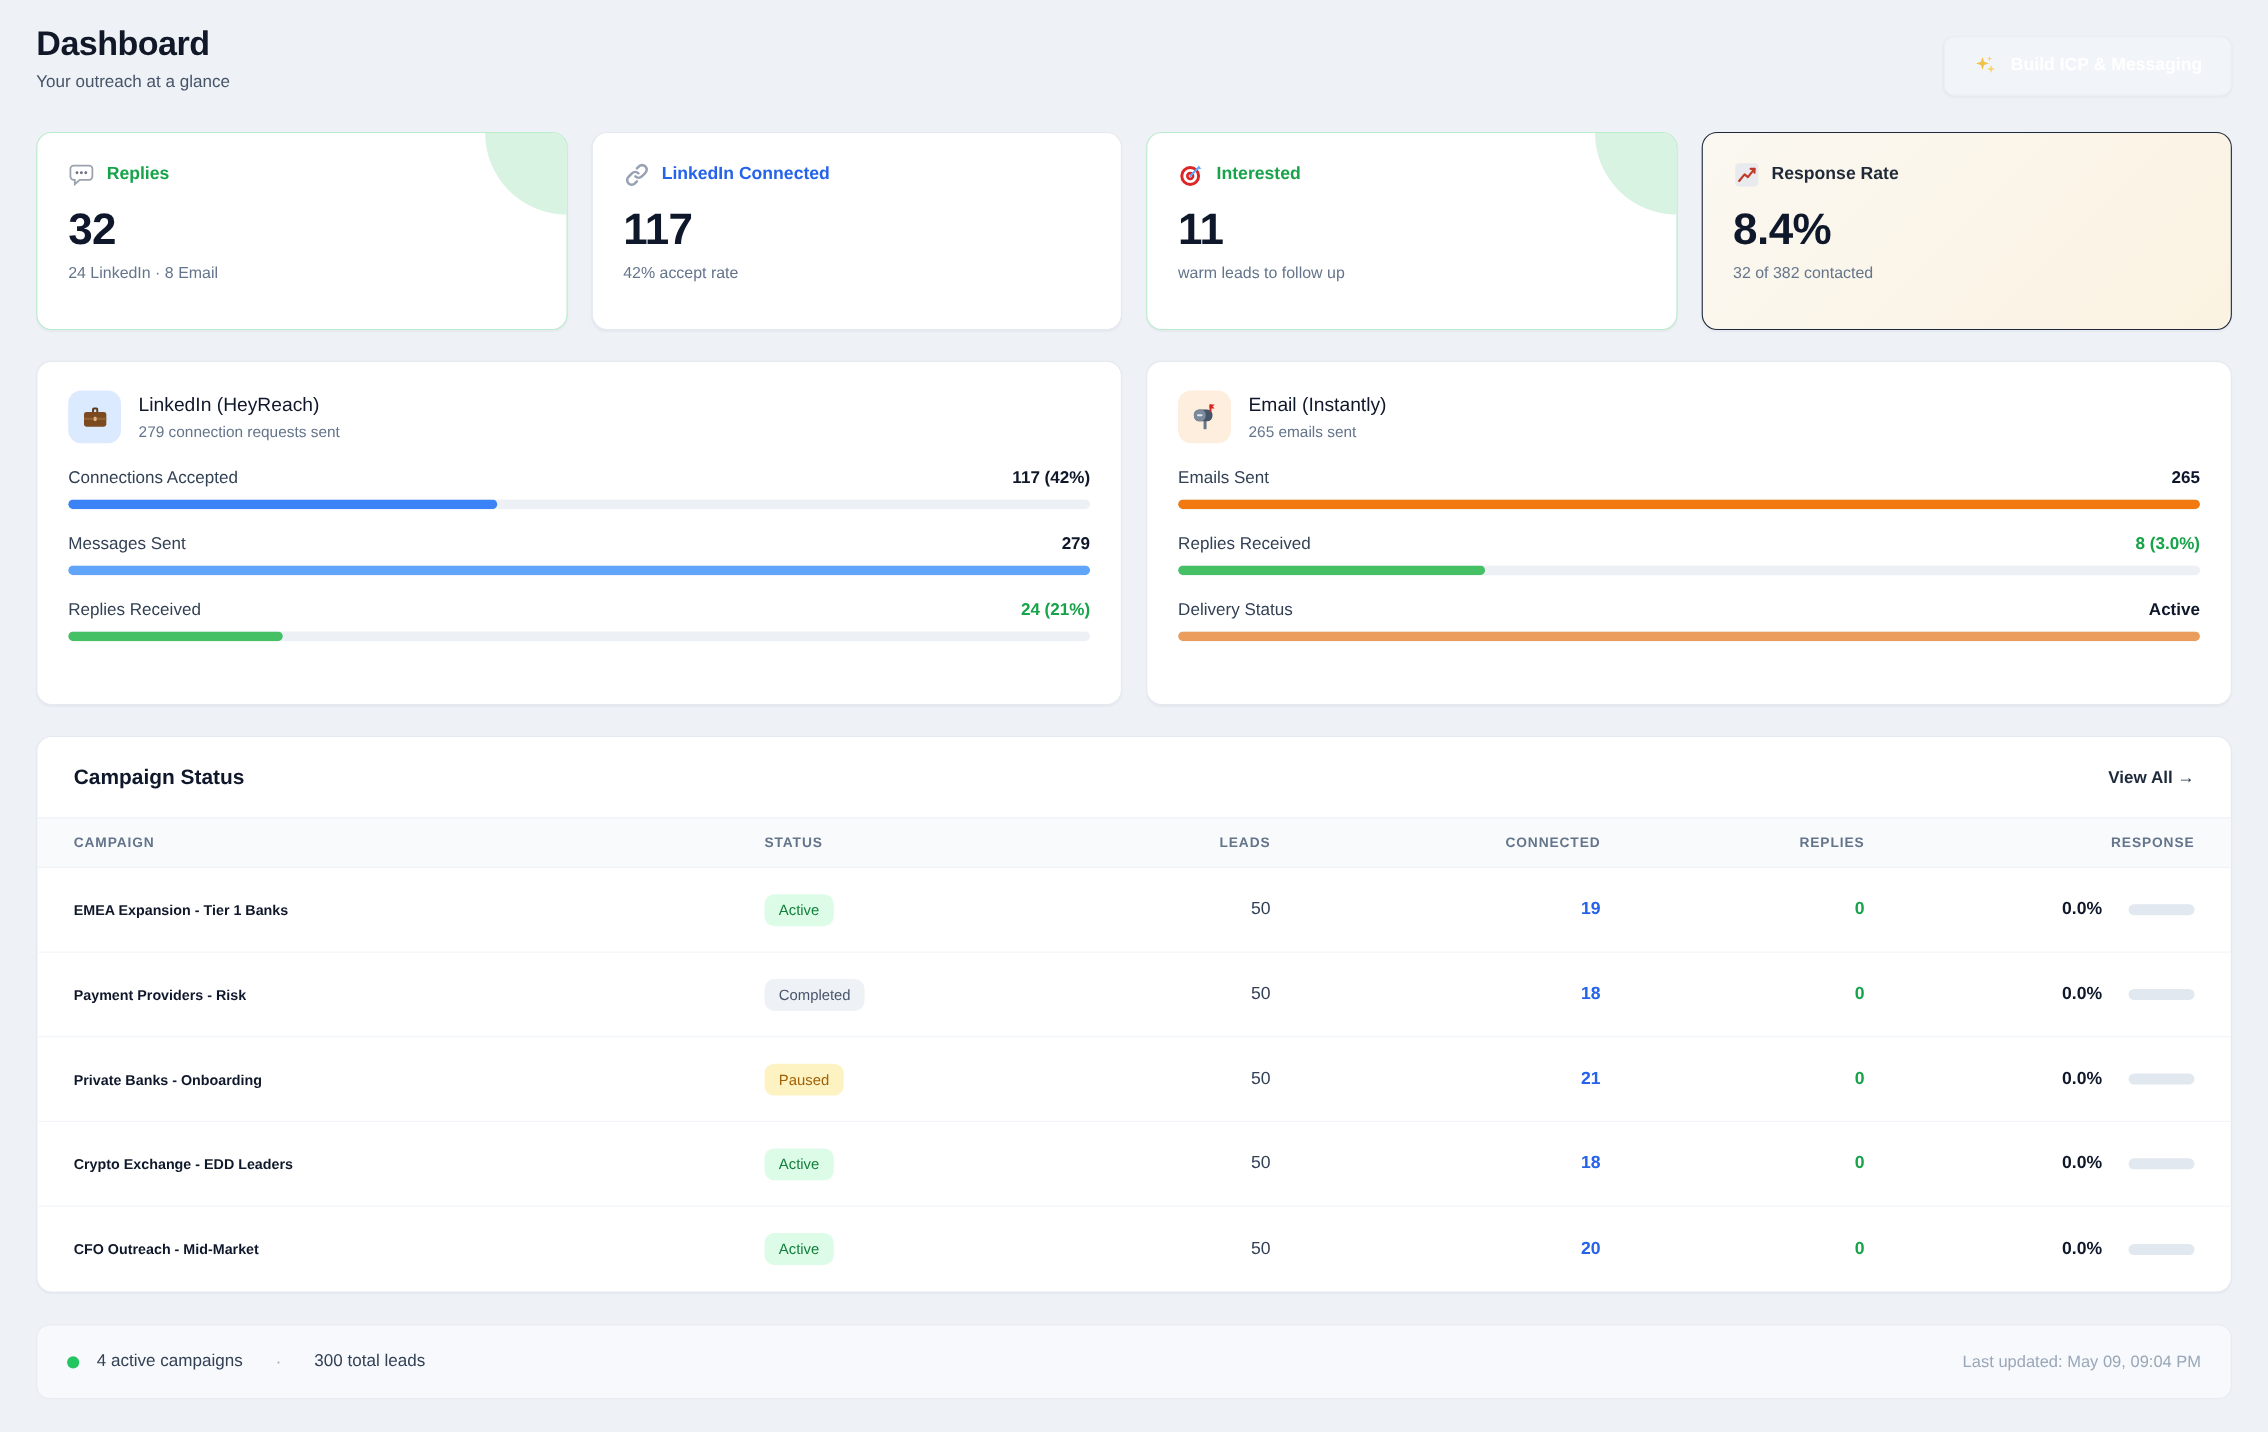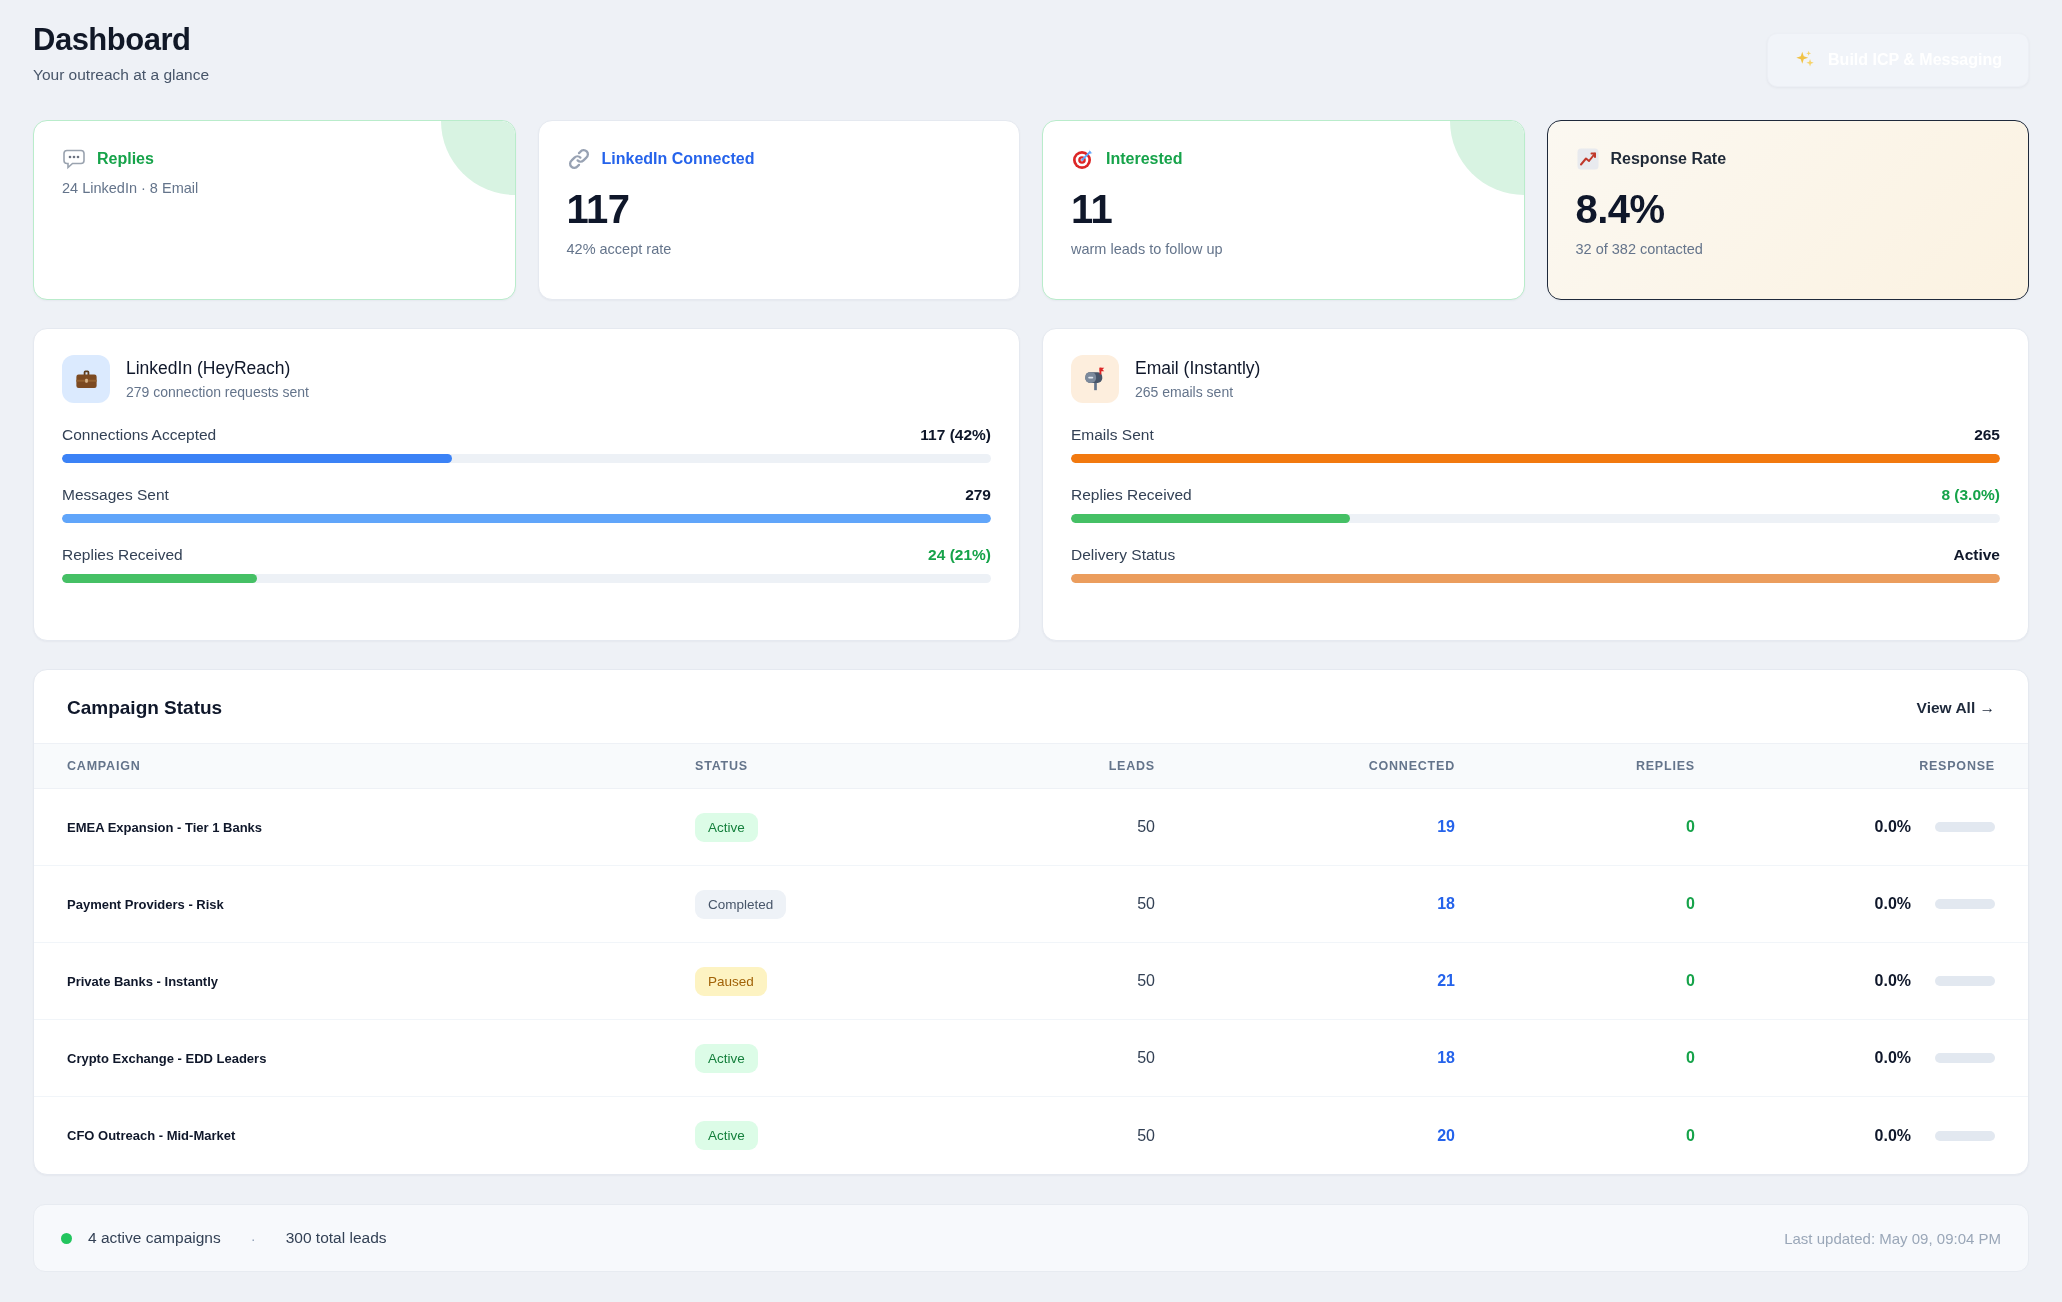--- a/index.html
+++ b/index.html
@@ -132,20 +132,21 @@
         <span>
           <svg width="24" height="24" viewBox="0 0 24 24">
             <path d="M5 3.5h14a3 3 0 0 1 3 3v7a3 3 0 0 1-3 3h-8.5L6 20.5v-4H5a3 3 0 0 1-3-3v-7a3 3 0 0 1 3-3z" fill="#ffffff" stroke="#9aa3af" stroke-width="1.6"></path>
             <circle cx="8" cy="10" r="1.3" fill="#6b7280"></circle>
               <circle cx="12" cy="10" r="1.3" fill="#6b7280"></circle>
               <circle cx="16" cy="10" r="1.3" fill="#6b7280"></circle>
           </svg>
         </span>
         <span class="stat-label label-green">Replies</span>
       </div>
+      <div class="stat-value">32</div>
       <div class="stat-sub">24 LinkedIn · 8 Email</div>
     </div>
 
     <div class="stat-card">
       <div class="stat-label-row">
         <span>
           <svg width="24" height="24" viewBox="0 0 24 24" fill="none" stroke="#98a2b3" stroke-width="2.3" stroke-linecap="round">
             <path d="M10.6 13.4a4.2 4.2 0 0 0 5.9 0l2.8-2.8a4.2 4.2 0 1 0-5.9-5.9l-1.4 1.4"></path>
             <path d="M13.4 10.6a4.2 4.2 0 0 0-5.9 0l-2.8 2.8a4.2 4.2 0 1 0 5.9 5.9l1.4-1.4"></path>
           </svg>
@@ -316,21 +317,21 @@
       <div class="td-leads num-right">50</div>
       <div class="td-connected num-right">18</div>
       <div class="td-replies num-right">0</div>
       <div class="td-response">
           <span class="response-val">0.0%</span>
           <span class="response-pill"></span>
         </div>
     </div>
 
     <div class="tgrid trow">
-      <div class="td-campaign">Private Banks - Instantly</div>
+      <div class="td-campaign">Private Banks - Onboarding</div>
       <div><span class="status-badge status-paused">Paused</span></div>
       <div class="td-leads num-right">50</div>
       <div class="td-connected num-right">21</div>
       <div class="td-replies num-right">0</div>
       <div class="td-response">
           <span class="response-val">0.0%</span>
           <span class="response-pill"></span>
         </div>
     </div>
 

